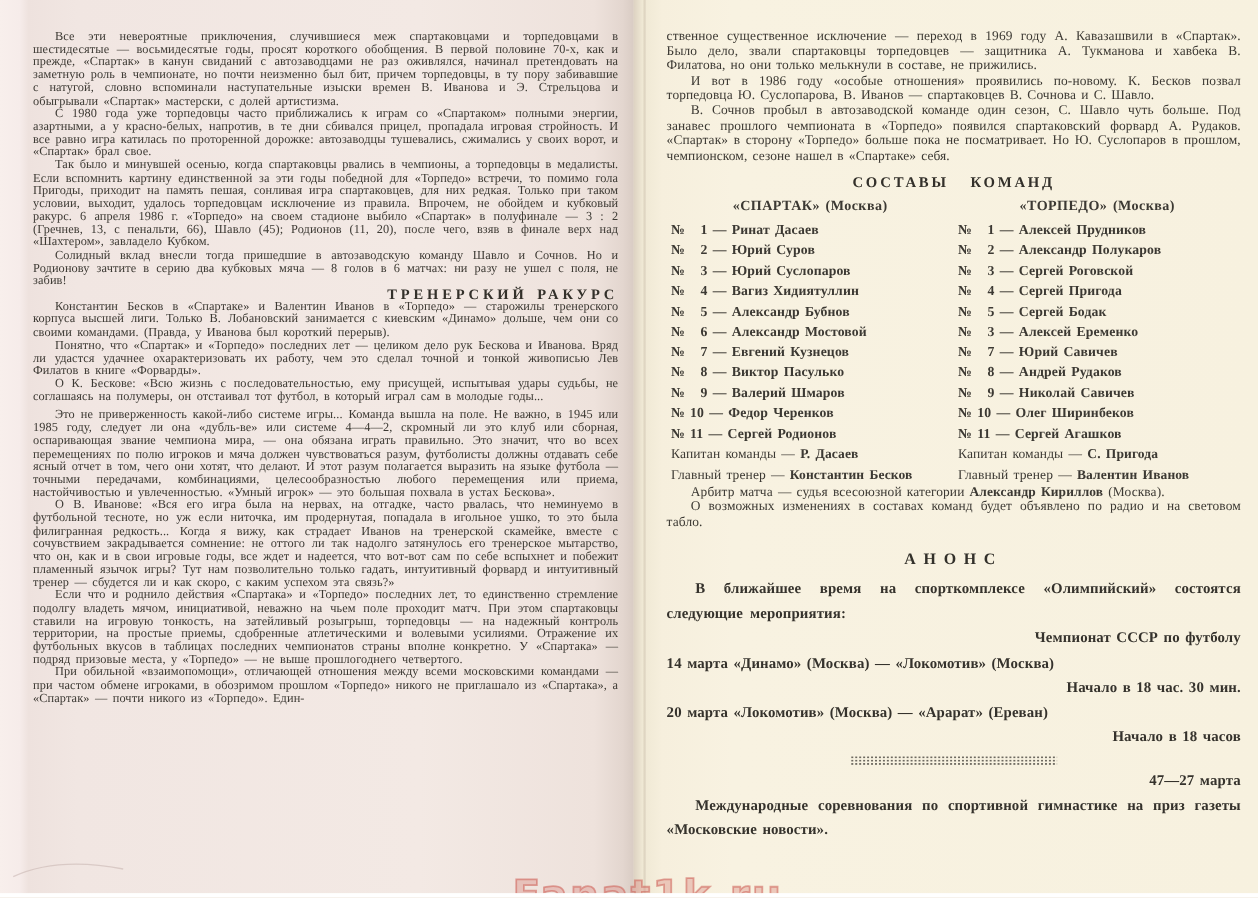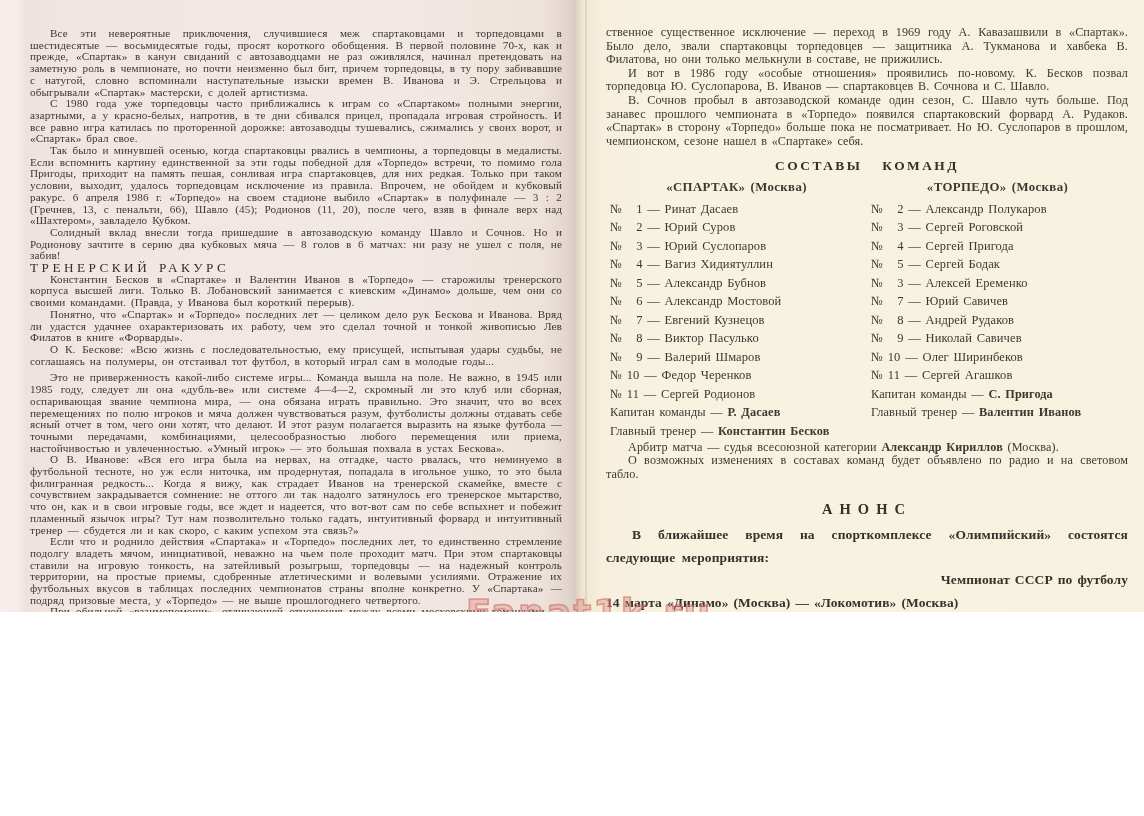--- a/index.html
+++ b/index.html
@@ -1,17 +1,17 @@
 <!DOCTYPE html>
 <html><head>
 <meta charset="utf-8">
 <style>
   html,body{margin:0;padding:0;}
   .spread{
-    position:relative;width:1144px;height:612px;overflow:hidden;
+    position:relative;width:1144px;height:812px;overflow:hidden;
     background:#e7dfd2;
     font-family:"Liberation Serif","DejaVu Serif",serif;
     color:#3c3933;
   }
   
   .page-left{
     position:absolute;left:0;top:0;width:576px;height:816px;
     background:linear-gradient(90deg,#f8efec 0px,#f6ecea 18px,#eee2de 26px,#f1e6e2 70px,#f3e9e4 380px,#eee2dc 540px,#e3d6cf 566px,#d9ccc4 576px);
   }
   
@@ -24,42 +24,42 @@
     background:rgba(150,130,110,0.18);
   }
   .text-left{
     position:absolute;left:30px;top:28px;width:532px;
     font-size:11.2px;line-height:11.7px;text-align:justify;
     letter-spacing:0.1px;word-spacing:2px;
   }
   .text-left p{margin:0;text-indent:20px;}
   .text-left p.gap-before{margin-top:5px;}
   .h-trainer{
-    text-align:left;font-weight:normal;font-size:13.2px;color:#33302a;
+    text-align:right;font-weight:bold;font-size:13.2px;color:#33302a;
     letter-spacing:3.5px;margin:14px 0 9px;text-indent:0 !important;
   }
   .text-right{
     position:absolute;left:30px;top:26px;width:522px;
     font-size:12.2px;line-height:13.6px;text-align:justify;
     letter-spacing:0.1px;word-spacing:1.5px;
   }
   .text-right p{margin:0;text-indent:22px;}
   .no-indent{text-indent:0 !important;}
   .h-lineups{
     text-align:center;font-weight:bold;font-size:13.4px;color:#33302a;
     letter-spacing:2.5px;word-spacing:14px;margin:11px 0 5px;
   }
   .lineup-cols{display:flex;}
   .lineup-col{width:50%;}
   .team-name{
     text-align:center;font-weight:bold;font-size:12.8px;margin:3px 0 5px;
     letter-spacing:0.4px;white-space:pre;text-indent:0;
   }
   .roster-row{
-    white-space:pre;font-weight:normal;font-size:12.5px;line-height:18.5px;
+    white-space:pre;font-weight:bold;font-size:12.5px;line-height:18.5px;
     padding-left:4px;
   }
   .staff-line{font-size:12.3px;line-height:18.8px;padding-left:4px;white-space:pre;}
   .staff-line b{font-weight:bold;}
   .referee{margin-top:12px;text-indent:22px;font-size:12.2px;}
   .changes{margin-top:11px;text-indent:22px;}
   .byline{
     margin-top:10px;text-align:right;padding-right:90px;
     font-weight:bold;font-size:12.3px;line-height:13.8px;color:#35322c;
   }
@@ -138,20 +138,21 @@
           <div class="roster-row">№   7 — Евгений Кузнецов</div>
           <div class="roster-row">№   8 — Виктор Пасулько</div>
           <div class="roster-row">№   9 — Валерий Шмаров</div>
           <div class="roster-row">№ 10 — Федор Черенков</div>
           <div class="roster-row">№ 11 — Сергей Родионов</div>
           <div class="staff-line"><span>Капитан команды — </span><b>Р. Дасаев</b></div>
           <div class="staff-line"><span>Главный тренер — </span><b>Константин Бесков</b></div>
         </div>
         <div class="lineup-col">
           <div class="team-name">«ТОРПЕДО» (Москва)</div>
+          <div class="roster-row">№   1 — Алексей Прудников</div>
           <div class="roster-row">№   2 — Александр Полукаров</div>
           <div class="roster-row">№   3 — Сергей Роговской</div>
           <div class="roster-row">№   4 — Сергей Пригода</div>
           <div class="roster-row">№   5 — Сергей Бодак</div>
           <div class="roster-row">№   3 — Алексей Еременко</div>
           <div class="roster-row">№   7 — Юрий Савичев</div>
           <div class="roster-row">№   8 — Андрей Рудаков</div>
           <div class="roster-row">№   9 — Николай Савичев</div>
           <div class="roster-row">№ 10 — Олег Ширинбеков</div>
           <div class="roster-row">№ 11 — Сергей Агашков</div>

